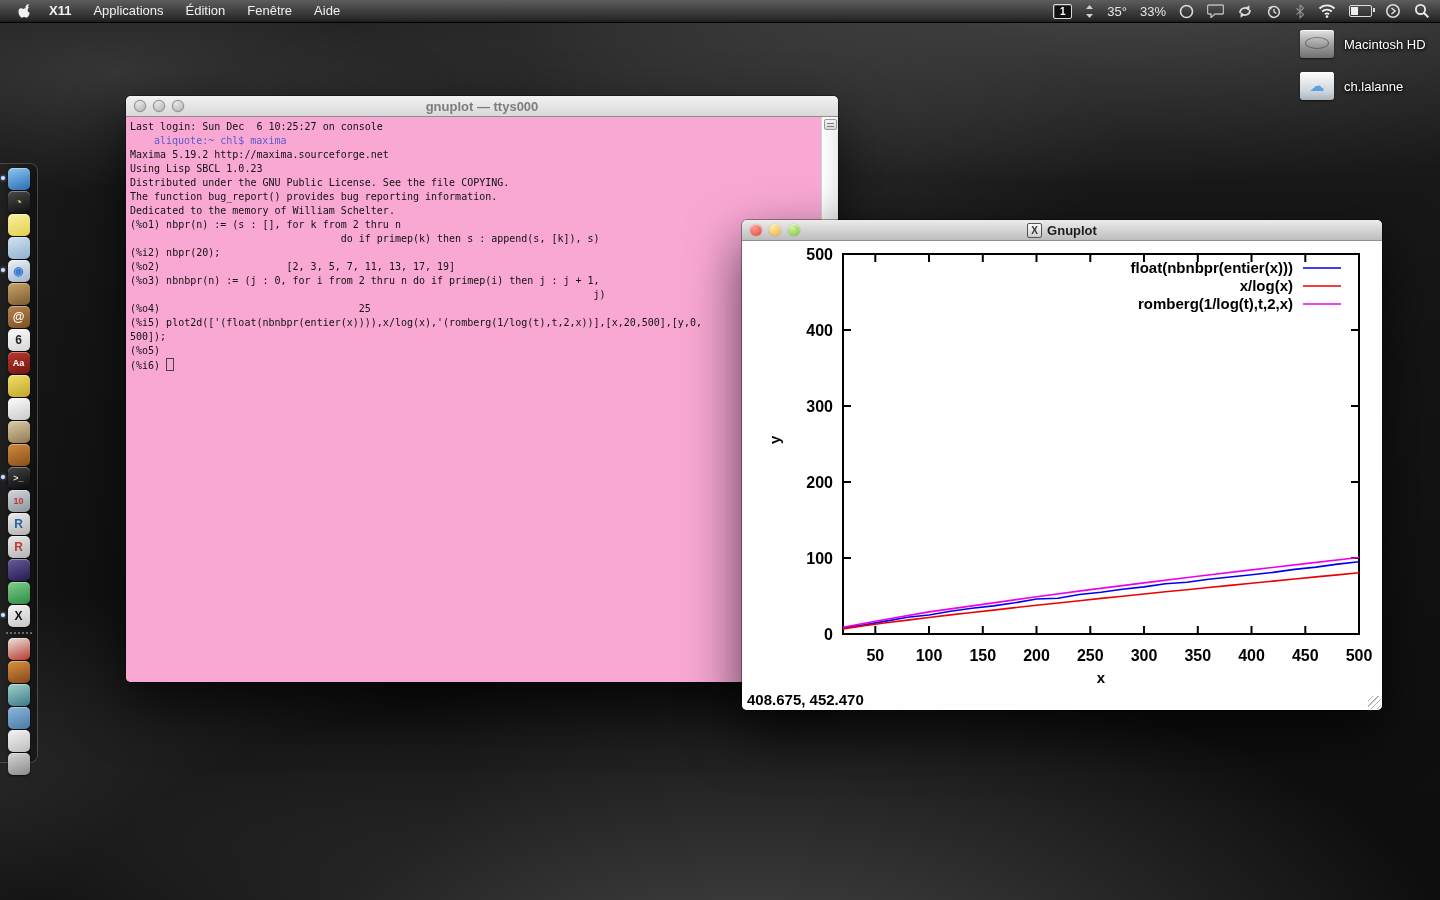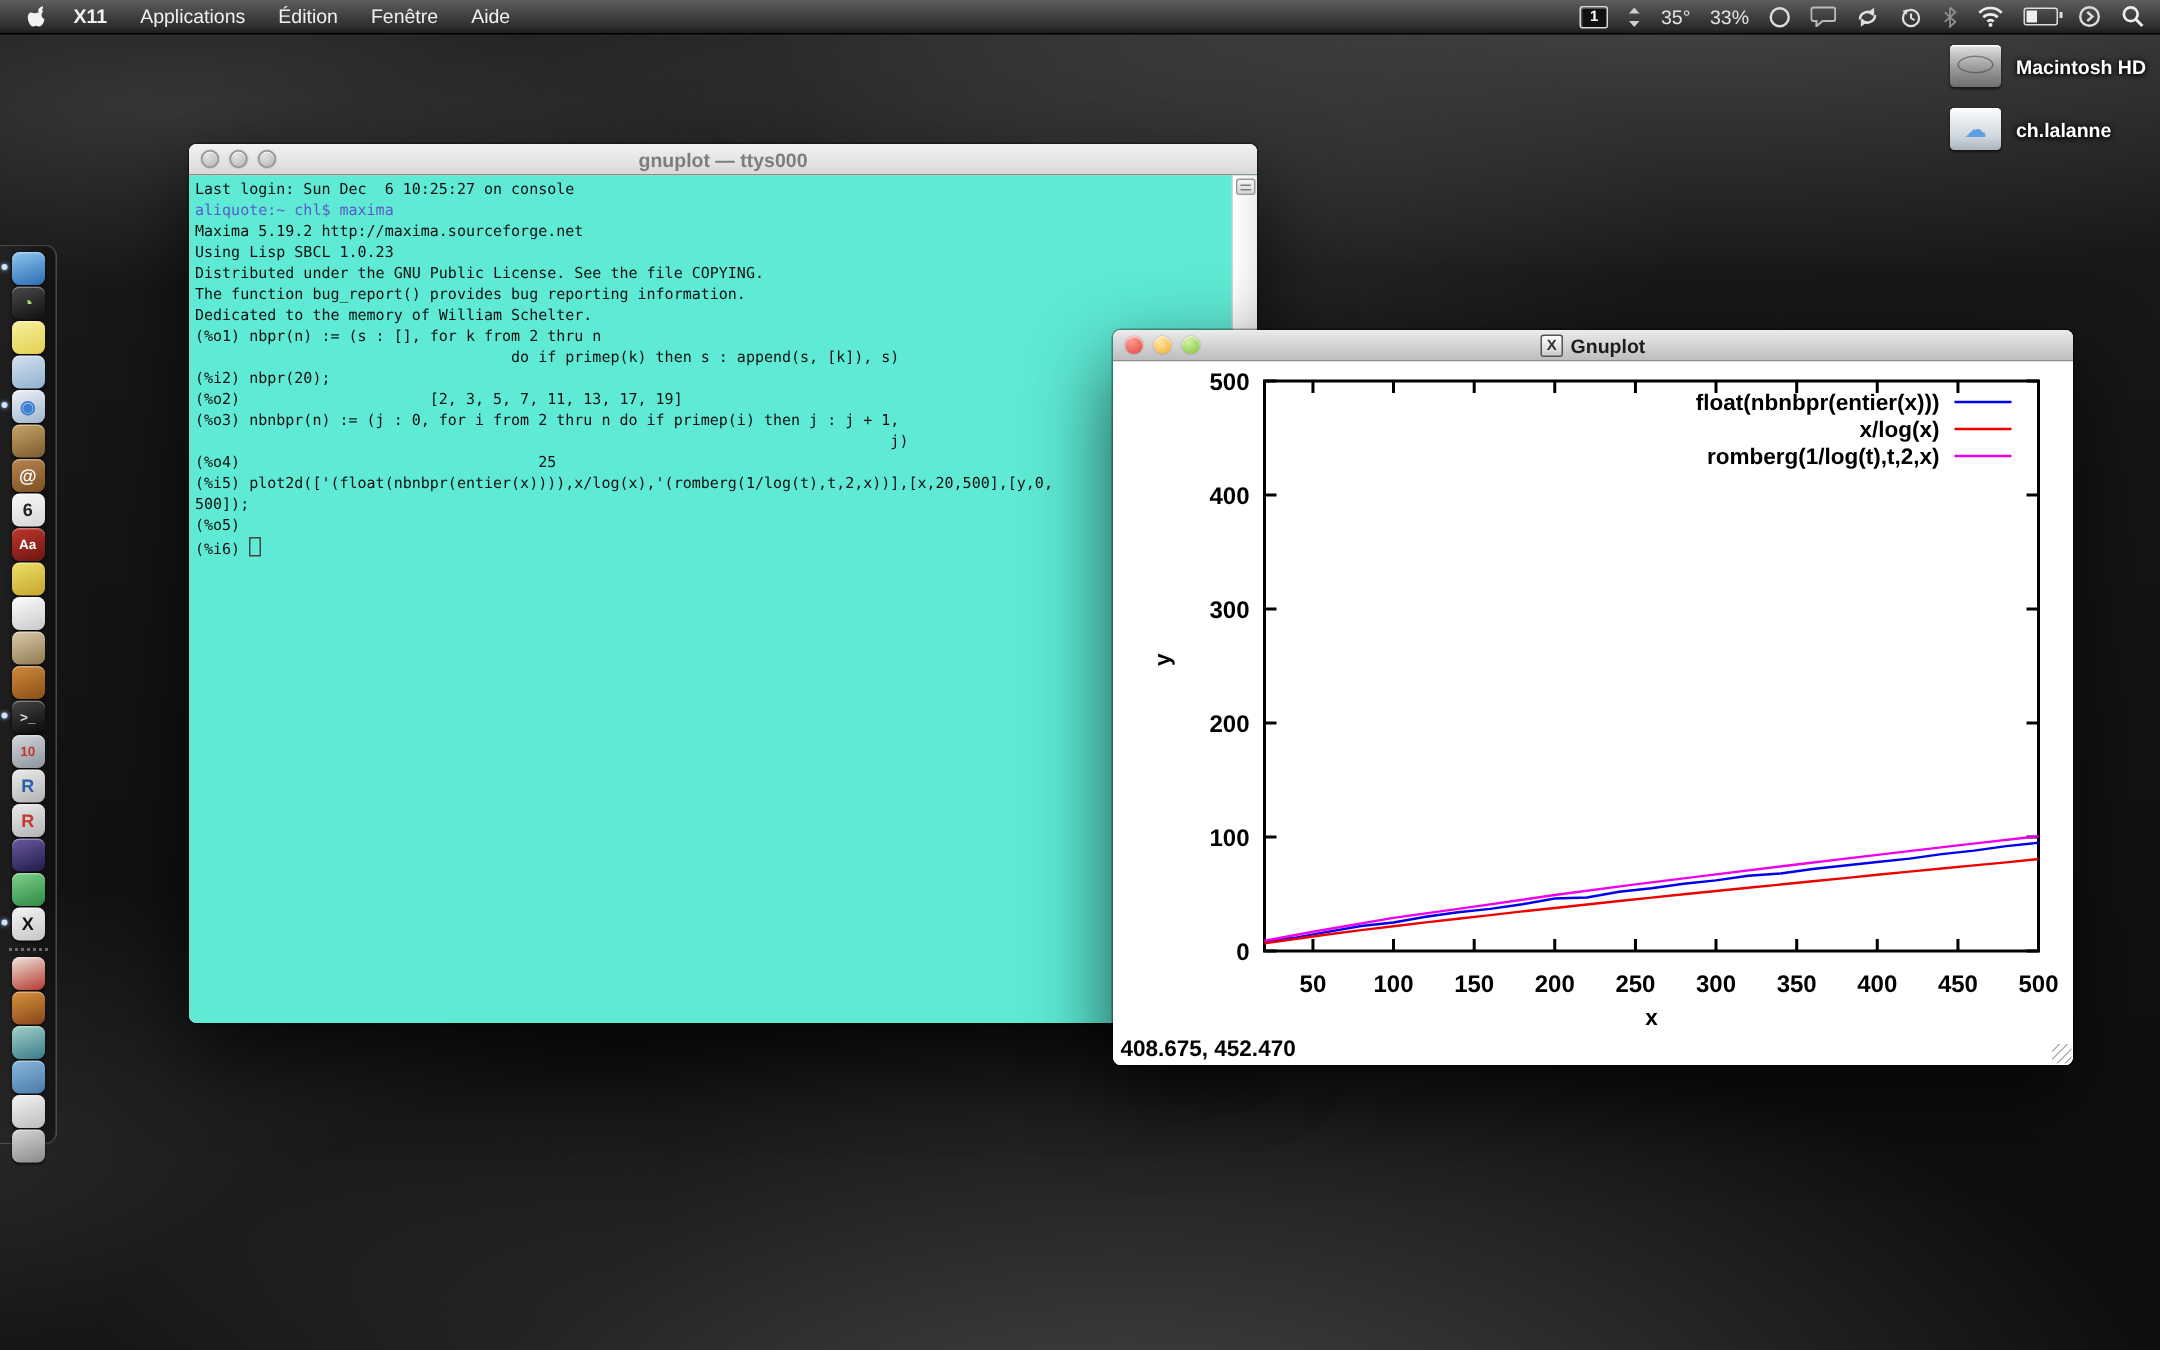--- a/index.html
+++ b/index.html
@@ -38,21 +38,21 @@
   .desk-icons{position:absolute;top:30px;left:1300px;z-index:5;}
   .desk-icon{display:flex;align-items:center;gap:10px;margin-bottom:14px;cursor:default;}
   .di-glyph{width:34px;height:28px;border-radius:3px;position:relative;flex:0 0 auto;}
   .di-glyph.internal-drive{background:linear-gradient(180deg,#e3e3e3,#9b9b9b 55%,#6f6f6f);
     box-shadow:inset 0 1px 0 #fff, 0 1px 2px rgba(0,0,0,.6);}
   .di-glyph.internal-drive::after{content:"";position:absolute;left:5px;right:5px;top:7px;height:10px;
     border-radius:50%;border:1px solid rgba(60,60,60,.55);}
   .di-glyph.idisk{background:linear-gradient(180deg,#fdfdfd,#cdd5dc 70%,#aab4bd);
     box-shadow:inset 0 1px 0 #fff, 0 1px 2px rgba(0,0,0,.6);
     display:flex;align-items:center;justify-content:center;color:#5d9fe0;font-size:15px;}
-  .di-label{color:#fff;font-size:13px;font-weight:bold;text-shadow:0 1px 3px #000,0 0 4px rgba(0,0,0,.8);}
+  .di-label{color:#fff;font-size:13px;font-weight:normal;text-shadow:0 1px 3px #000,0 0 4px rgba(0,0,0,.8);}
 
   
   .dock{position:absolute;left:0;top:163px;width:38px;height:600px;z-index:40;
     background:linear-gradient(90deg,rgba(40,40,40,.55),rgba(15,15,15,.6));
     border:1px solid rgba(255,255,255,.18);border-left:none;border-radius:0 8px 8px 0;
     display:flex;flex-direction:column;align-items:center;padding:4px 0;box-sizing:border-box;}
   .dock-item{position:relative;width:22px;height:22px;margin:0 0 1px 0;flex:0 0 auto;cursor:pointer;}
   .dock-item .ic{width:22px;height:22px;border-radius:5px;display:flex;align-items:center;justify-content:center;
     font-weight:bold;box-shadow:0 1px 2px rgba(0,0,0,.7), inset 0 1px 0 rgba(255,255,255,.35);}
   .dock-item .dot{position:absolute;left:-7px;top:8px;width:4px;height:4px;border-radius:50%;
@@ -75,25 +75,25 @@
   .title-text{position:absolute;left:0;right:0;text-align:center;font-size:13px;font-weight:bold;}
   .titlebar.inactive .title-text{color:#7d7d7d;}
   .titlebar.active .title-text{color:#1c1c1c;display:flex;align-items:center;justify-content:center;gap:5px;}
   .x11-mini{display:inline-flex;width:13px;height:13px;border:1px solid #555;background:linear-gradient(#fff,#ccc);
     align-items:center;justify-content:center;font-size:10px;font-weight:bold;color:#333;border-radius:2px;}
   .grip{position:absolute;right:1px;bottom:1px;width:13px;height:13px;
     background:repeating-linear-gradient(135deg,transparent 0 3px,#b5b5b5 3px 4px);}
 
   
   #terminal{left:126px;top:96px;width:712px;height:586px;}
-  .term-body{position:absolute;top:21px;left:0;right:0;bottom:0;background:#5eead4;}
+  .term-body{position:absolute;top:21px;left:0;right:0;bottom:0;background:#f9a8d4;}
   .term-text{position:absolute;top:3px;left:4px;right:18px;bottom:0;overflow:hidden;
     font-family:"DejaVu Sans Mono",monospace;font-size:10px;line-height:14px;color:#111;}
   .tl{white-space:pre;}
-  .tl.prompt{color:#5b5bc8;}
+  .tl.prompt{color:#5b5bc8;margin-left:24px;}
   .cursor{display:inline-block;width:6px;height:11px;border:1px solid #444;vertical-align:-2px;}
   .term-scroll{position:absolute;top:0;right:0;bottom:0;width:16px;background:linear-gradient(90deg,#fff,#ececec);
     border-left:1px solid #d4d4d4;}
   .scroll-widget{position:absolute;top:2px;right:1px;width:13px;height:11px;border:1px solid #9a9a9a;border-radius:2px;
     background:linear-gradient(#f5f5f5,#d5d5d5);display:flex;flex-direction:column;justify-content:center;gap:2px;padding:0 2px;box-sizing:border-box;}
   .scroll-widget i{display:block;height:1px;background:#7f7f7f;}
 
   
   #gnuplot{left:742px;top:220px;width:640px;height:490px;}
   .gp-canvas{position:absolute;top:21px;left:0;right:0;bottom:0;background:#fff;}

